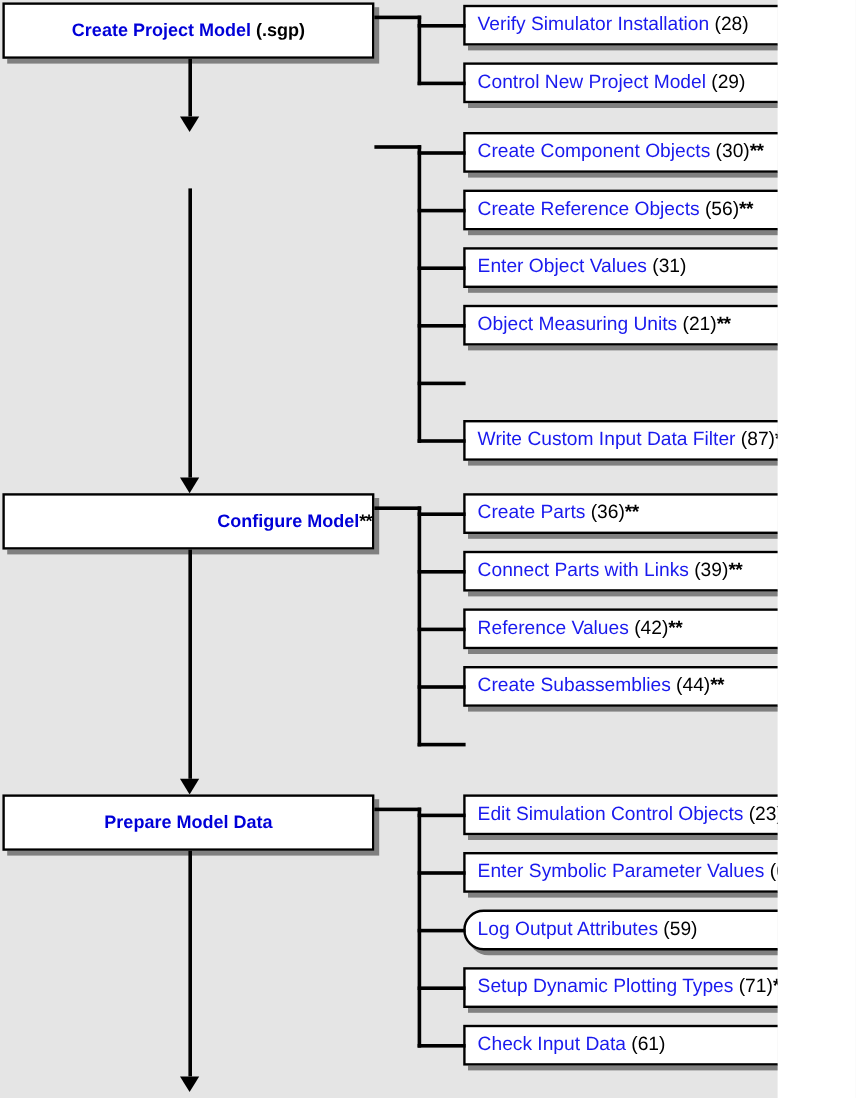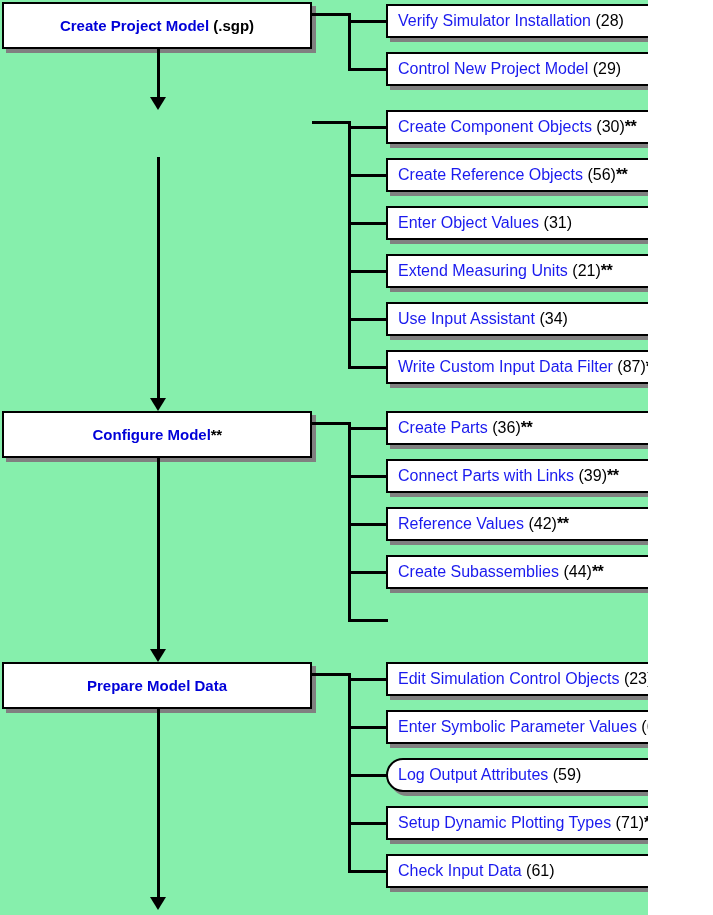--- a/index.html
+++ b/index.html
@@ -7,21 +7,21 @@
     padding: 0;
     background: #ffffff;
   }
   body {
     font-family: "Liberation Sans", sans-serif;
   }
   #canvas {
     position: relative;
     width: 648px;
     height: 915px;
-    background: #86efac;
+    background: #e5e5e5;
     overflow: hidden;
   }
 
   
   .box {
     position: absolute;
     box-sizing: border-box;
     background: #ffffff;
     border: 2px solid #000000;
     box-shadow: 4px 4px 0 0 #808080;
@@ -105,39 +105,36 @@
     <div class="box task" style="left: 386px; top: 110px; width: 323px; height: 34px;">
       <span class="label"><span>Create Component Objects</span><span class="suffix"> (30)</span><span class="sup">**</span></span>
     </div>
     <div class="box task" style="left: 386px; top: 158px; width: 323px; height: 34px;">
       <span class="label"><span>Create Reference Objects</span><span class="suffix"> (56)</span><span class="sup">**</span></span>
     </div>
     <div class="box task" style="left: 386px; top: 206px; width: 323px; height: 34px;">
       <span class="label"><span>Enter Object Values</span><span class="suffix"> (31)</span></span>
     </div>
     <div class="box task" style="left: 386px; top: 254px; width: 323px; height: 34px;">
-      <span class="label"><span>Extend Measuring Units</span><span class="suffix"> (21)</span><span class="sup">**</span></span>
-    </div>
-    <div class="box task" style="left: 386px; top: 302px; width: 323px; height: 34px;">
-      <span class="label"><span>Use Input Assistant</span><span class="suffix"> (34)</span></span>
+      <span class="label"><span>Object Measuring Units</span><span class="suffix"> (21)</span><span class="sup">**</span></span>
     </div>
     <div class="box task" style="left: 386px; top: 350px; width: 323px; height: 34px;">
       <span class="label"><span>Write Custom Input Data Filter</span><span class="suffix"> (87)</span><span class="sup">***</span></span>
     </div>
     <div class="hline" style="left: 312px; top: 121px; width: 39px;"></div>
     <div class="vline" style="left: 348px; top: 121px; height: 248px;"></div>
     <div class="hline" style="left: 348px; top: 126px; width: 40px;"></div>
     <div class="hline" style="left: 348px; top: 174px; width: 40px;"></div>
     <div class="hline" style="left: 348px; top: 222px; width: 40px;"></div>
     <div class="hline" style="left: 348px; top: 270px; width: 40px;"></div>
     <div class="hline" style="left: 348px; top: 318px; width: 40px;"></div>
     <div class="hline" style="left: 348px; top: 366px; width: 40px;"></div>
     <div class="vline" style="left: 157px; top: 157px; height: 241px;"></div>
     <div class="arrow" style="left: 150px; top: 398px;"></div>
-    <div class="box stage" style="left: 2px; top: 411px; width: 310px; height: 47px;">
+    <div class="box stage" style="left: 2px; top: 411px; width: 310px; height: 47px; justify-content: flex-end;">
       <span class="label"><span>Configure Model</span><span class="sup">**</span></span>
     </div>
     <div class="box task" style="left: 386px; top: 411px; width: 323px; height: 34px;">
       <span class="label"><span>Create Parts</span><span class="suffix"> (36)</span><span class="sup">**</span></span>
     </div>
     <div class="box task" style="left: 386px; top: 459px; width: 323px; height: 34px;">
       <span class="label"><span>Connect Parts with Links</span><span class="suffix"> (39)</span><span class="sup">**</span></span>
     </div>
     <div class="box task" style="left: 386px; top: 507px; width: 323px; height: 34px;">
       <span class="label"><span>Reference Values</span><span class="suffix"> (42)</span><span class="sup">**</span></span>

